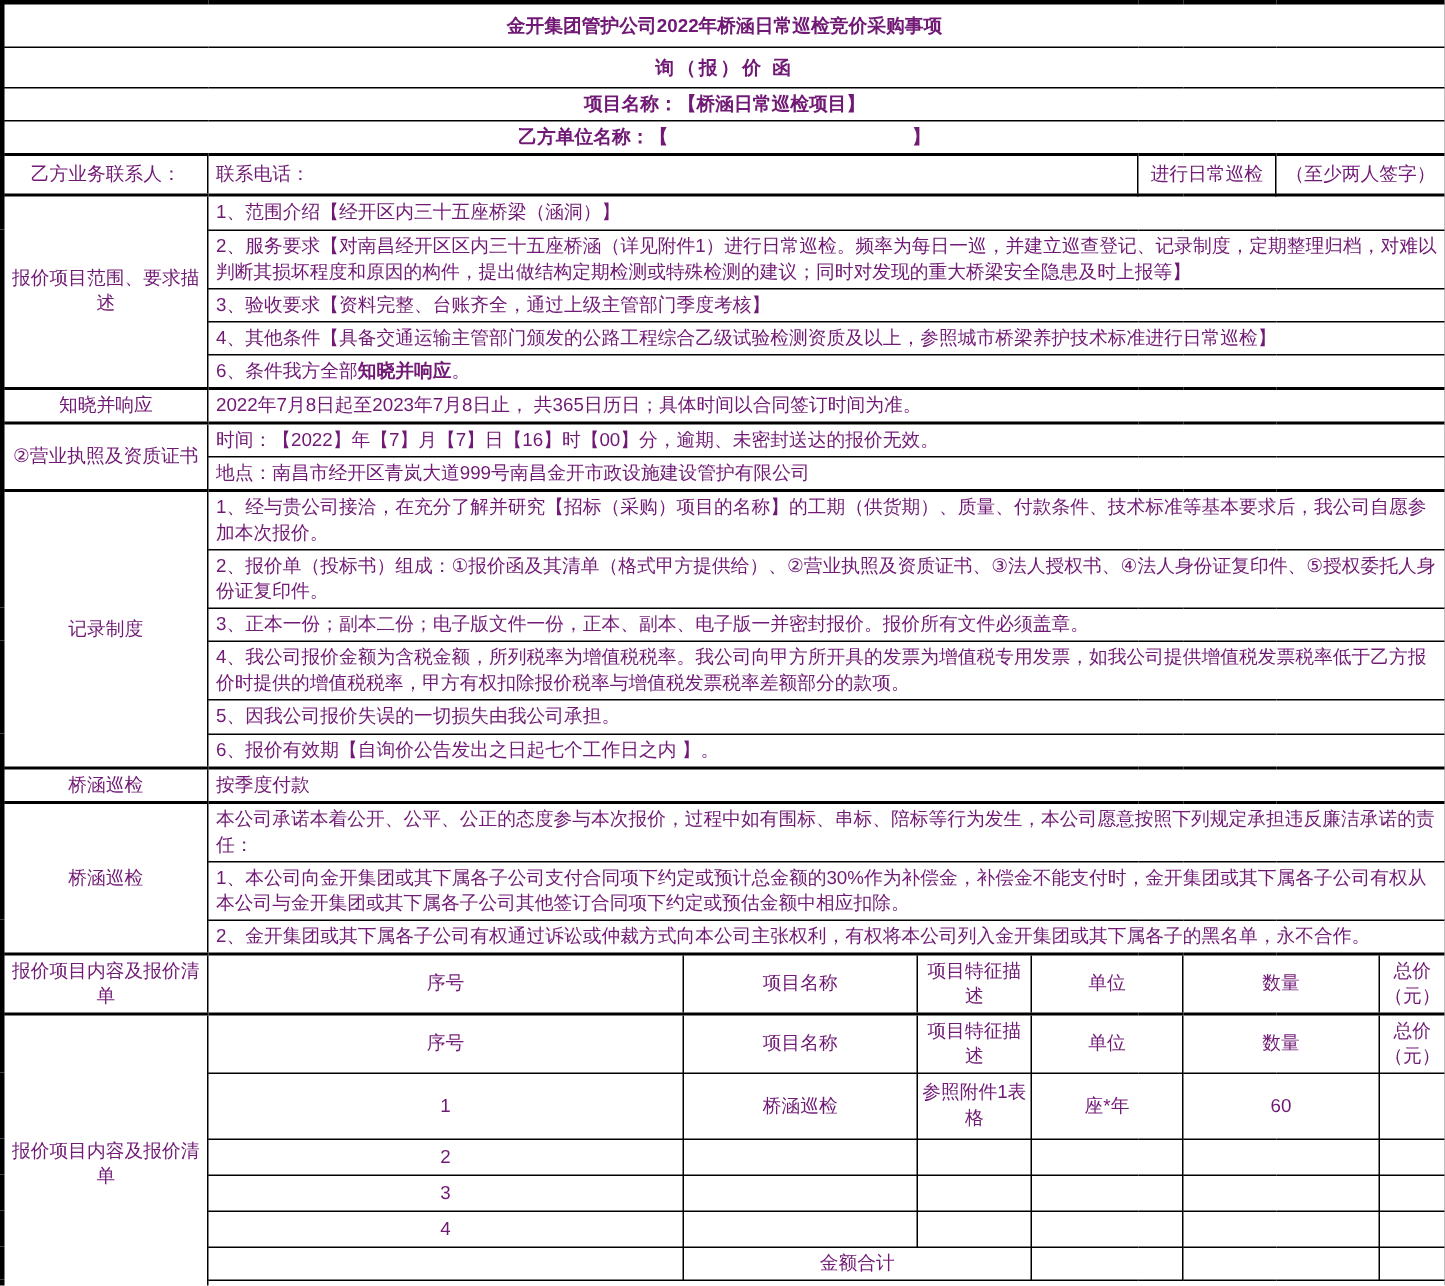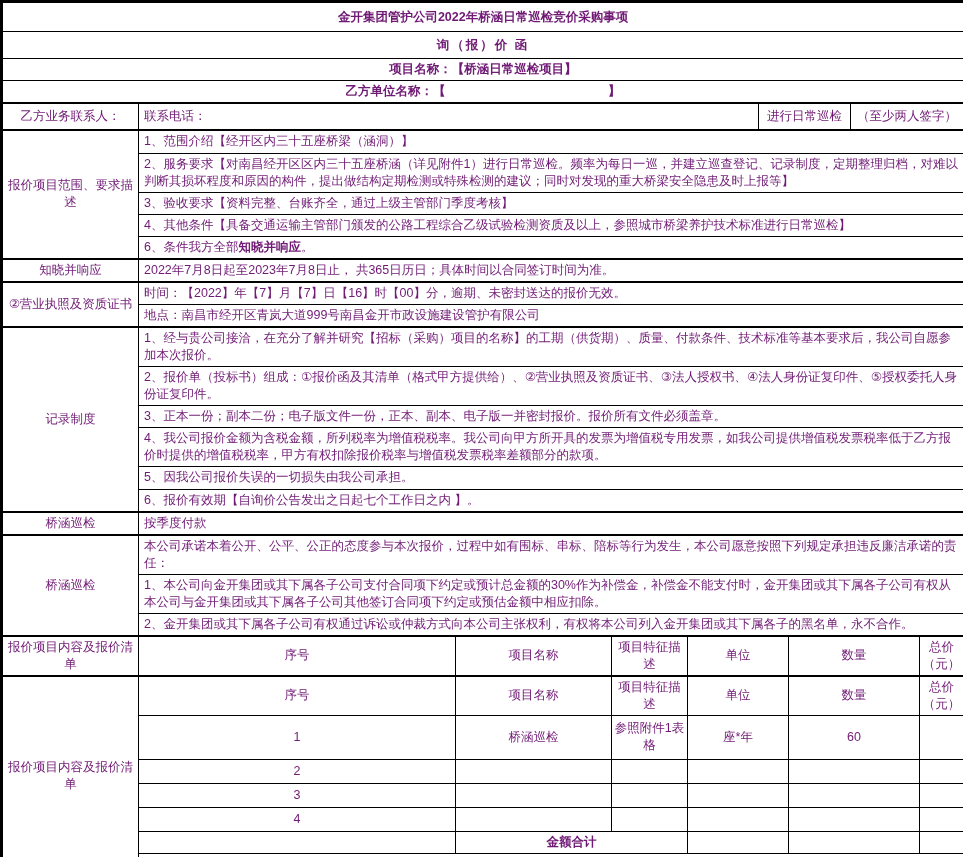--- a/index.html
+++ b/index.html
@@ -16,21 +16,21 @@
     font-size:12.5px;line-height:17px;
     padding:2px 5px;vertical-align:middle;
     overflow:hidden;word-break:break-all;
   }
   td.title-cell{font-size:23px;font-weight:bold;text-align:center;line-height:26px;border-bottom-width:2px;padding:1px;}
   td.subtitle-cell{font-size:17px;font-weight:bold;text-align:center;letter-spacing:2px;padding:2px;}
   td.center-line{font-size:13px;font-weight:bold;text-align:center;padding:1px;}
   td.lbl{text-align:center;border-right-width:2px;padding:2px 3px;}
   td.cell-center{text-align:center;}
   tr.sec td{border-top-width:2px;margin-left:11px;}
-  td.bold{font-weight:bold;}
+  td.bold{font-weight:normal;}
   .b{font-weight:bold;}
   td.note-cell{text-align:center;}
 </style>
 </head>
 <body>
 
 <div class="sheet">
 <table class="doc">
   <colgroup>
     <col style="width:137px">

